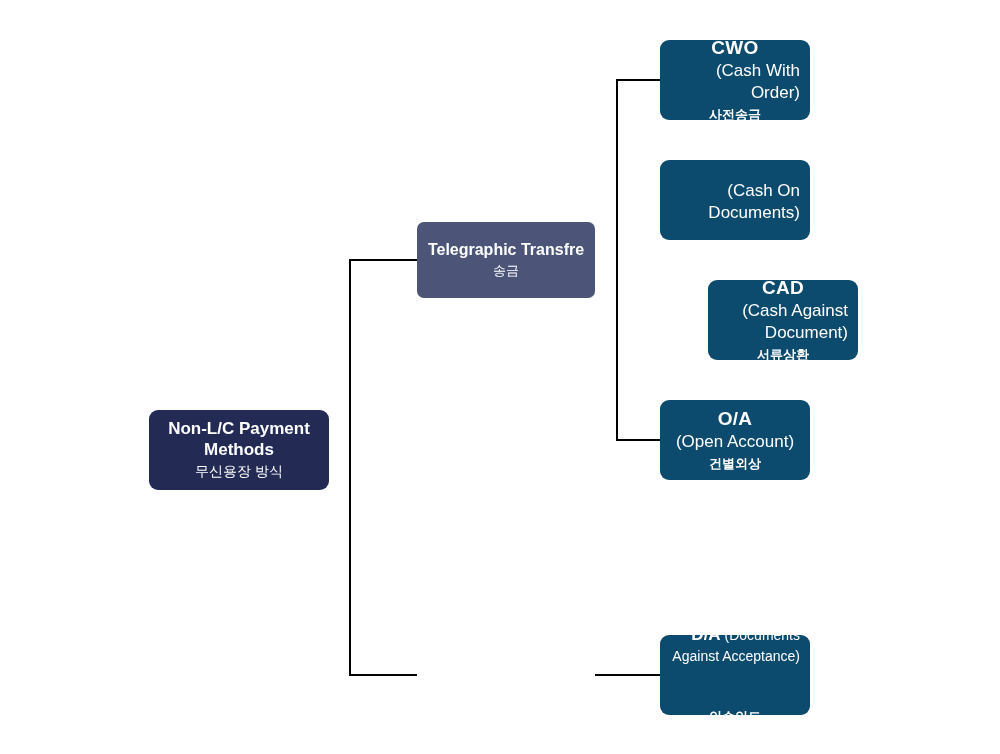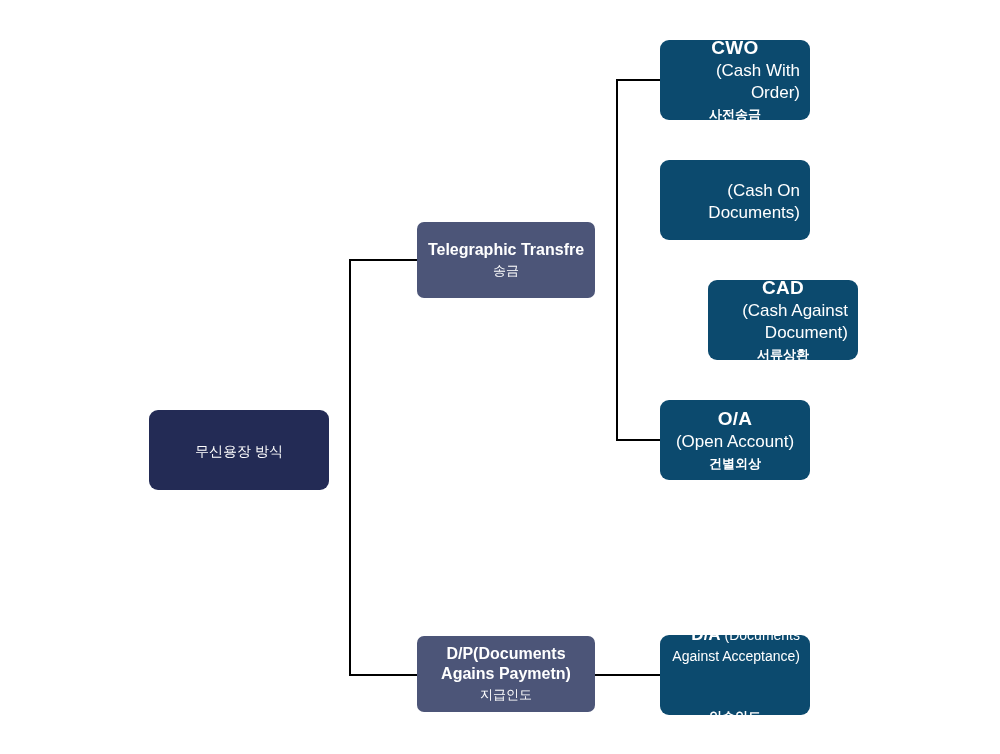--- a/index.html
+++ b/index.html
@@ -72,32 +72,29 @@
 
   <div class="line v l-left-v"></div>
   <div class="line h l-tt-h"></div>
   <div class="line h l-dp-h"></div>
   <div class="line v l-right-v"></div>
   <div class="line h l-cwo-h"></div>
   <div class="line h l-oa-h"></div>
   <div class="line h l-dp-da-h"></div>
 
   <div class="node n-root">
+    <p class="title">Non-L/C Payment Methods</p>
     <p class="sub">무신용장 방식</p>
   </div>
 
   <div class="node n-branch n-tt">
     <p class="title">Telegraphic Transfre</p>
     <p class="sub">송금</p>
   </div>
 
-  <div class="node n-branch n-dp">
-    <p class="title">D/P(Documents Agains Paymetn)</p>
-    <p class="sub">지급인도</p>
-  </div>
 
   <div class="node n-leaf n-cwo">
     <p class="title">CWO</p>
     <p class="desc">(Cash With Order)</p>
     <p class="sub">사전송금</p>
   </div>
 
   <div class="node n-leaf n-cod">
     <p class="title">COD</p>
     <p class="desc">(Cash On Documents)</p>

